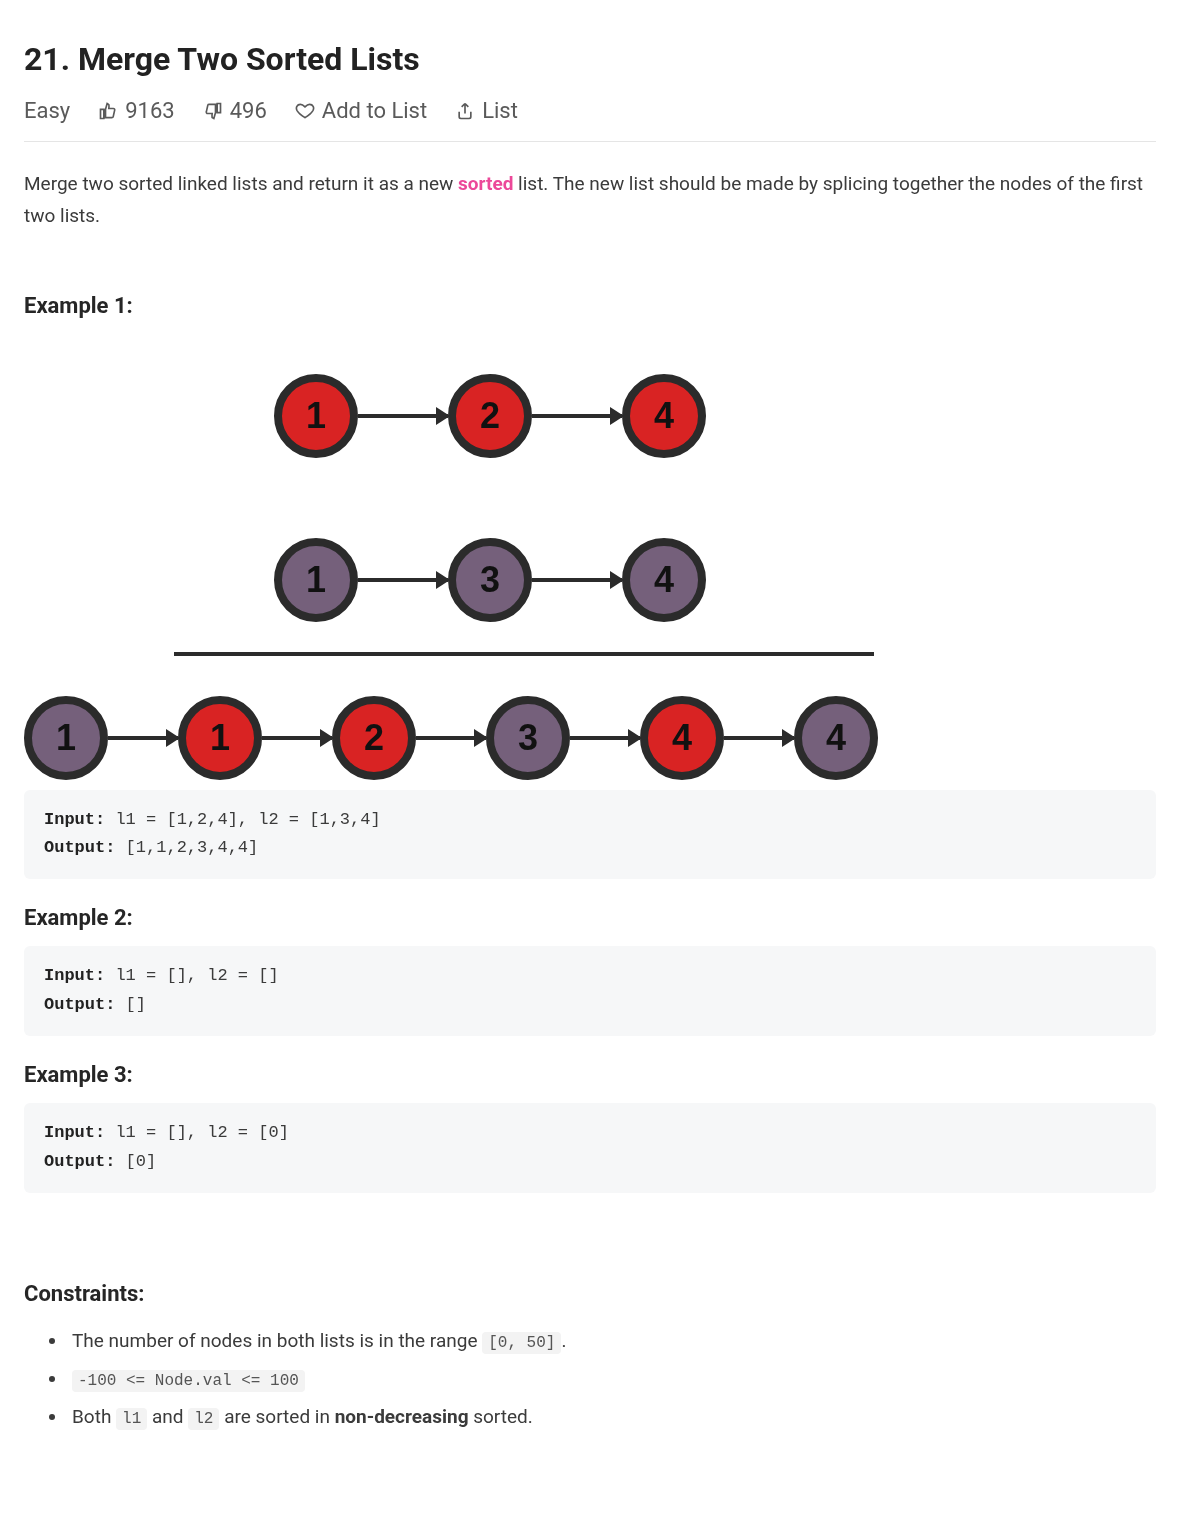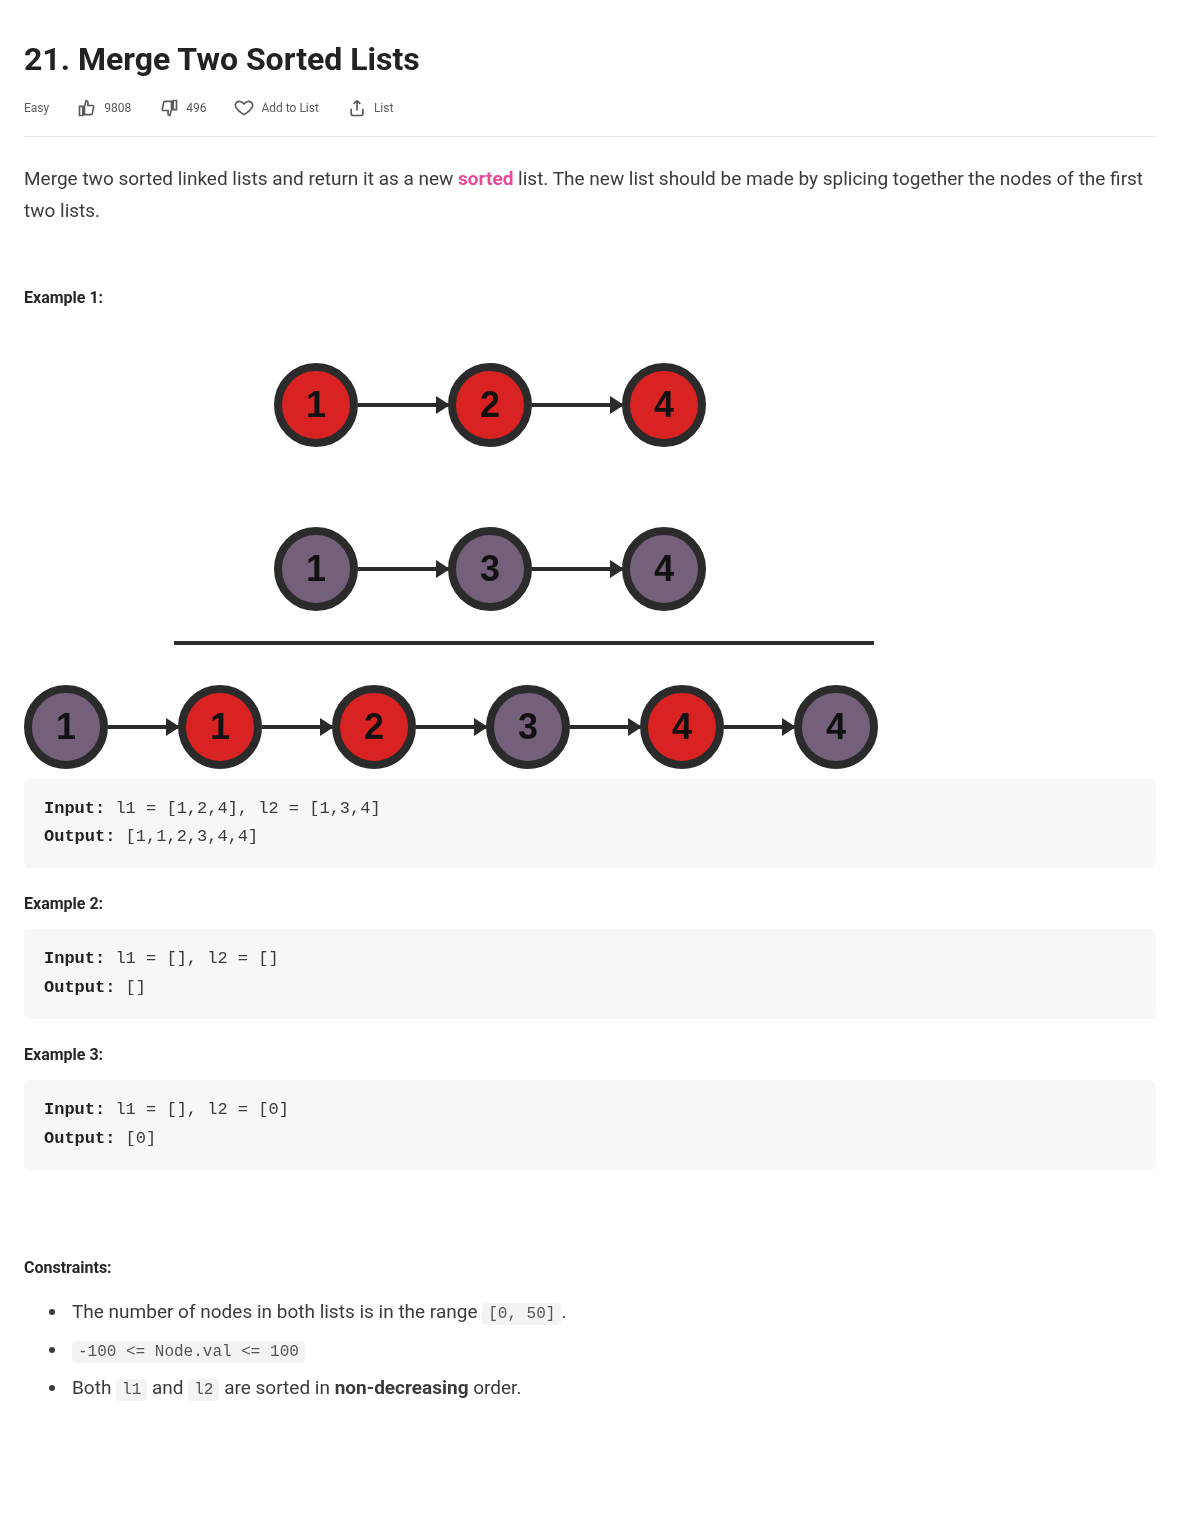--- a/index.html
+++ b/index.html
@@ -14,42 +14,42 @@
   .title {
     font-size: 32px;
     font-weight: 700;
     margin: 20px 0 20px 0;
     color: #222;
   }
   .metabar {
     display: flex;
     gap: 28px;
     color: #5a5a5a;
-    font-size: 12px;
+    font-size: 22px;
     padding-bottom: 18px;
     border-bottom: 1px solid #e5e5e5;
     margin-bottom: 26px;
   }
   .metabar .item {
     display: inline-flex;
     align-items: center;
     gap: 7px;
   }
   .metabar svg { width: 20px; height: 20px; stroke: #5a5a5a; fill: none; stroke-width: 2; }
   .desc {
     line-height: 1.7;
     color: #3b3b3b;
     margin-bottom: 60px;
     font-size: 19px;
   }
   .desc strong { font-weight:700; color:#ec4899; }
   .section-label {
     font-weight: 700;
     margin: 22px 0 16px 0;
-    font-size: 16px;
+    font-size: 22px;
   }
   
   .diagram-wrap { padding: 10px 0 0 0; }
   .chain-row {
     display: flex;
     align-items: center;
     margin: 30px 0 80px 0;
   }
   .chain-row.merged { margin: 30px 0 10px 0; }
   .chain-indent { margin-left: 250px; }
@@ -122,21 +122,21 @@
 <body>
 
 <div class="title">21. Merge Two Sorted Lists</div>
 
 <div class="metabar">
   <span class="item">Easy</span>
   <span class="item">
     <svg viewBox="0 0 24 24">
         <path d="M7 10v11H3V10h4zm4-7l1 .5c1 .5 1.5 1.5 1.2 3L13 9h5.5c1 0 1.8 1 1.5 2l-1.8 8c-.2.9-1 .9-1.7.9H9V10l2-7z"></path>
       </svg>
-    <span>9808</span>
+    <span>9163</span>
   </span>
   <span class="item">
     <svg viewBox="0 0 24 24">
         <path d="M17 14V3h4v11h-4zm-4 7l-1-.5c-1-.5-1.5-1.5-1.2-3L11 15H5.5c-1 0-1.8-1-1.5-2l1.8-8C6 4.1 6.8 4 7.5 4H15v10l-2 7z"></path>
       </svg>
     <span>496</span>
   </span>
   <span class="item">
     <svg viewBox="0 0 24 24">
         <path d="M12 20s-7-4.35-9.5-8.5C.5 8 2.5 4 6.5 4 9 4 10.5 5.5 12 7c1.5-1.5 3-3 5.5-3 4 0 6 4 4 7.5C19 15.65 12 20 12 20z"></path>
@@ -203,15 +203,15 @@
 
 <div class="section-label">Constraints:</div>
 <ul class="constraints">
   <li>
     <span>The number of nodes in both lists is in the range </span><span class="inline-code">[0, 50]</span><span>.</span>
   </li>
   <li>
     <span class="inline-code">-100 &lt;= Node.val &lt;= 100</span>
   </li>
   <li>
-    <span>Both </span><span class="inline-code">l1</span><span> and </span><span class="inline-code">l2</span><span> are sorted in </span><strong>non-decreasing</strong><span> order.</span>
+    <span>Both </span><span class="inline-code">l1</span><span> and </span><span class="inline-code">l2</span><span> are sorted in </span><strong>non-decreasing</strong><span> sorted.</span>
   </li>
 </ul>
 
 </body></html>

